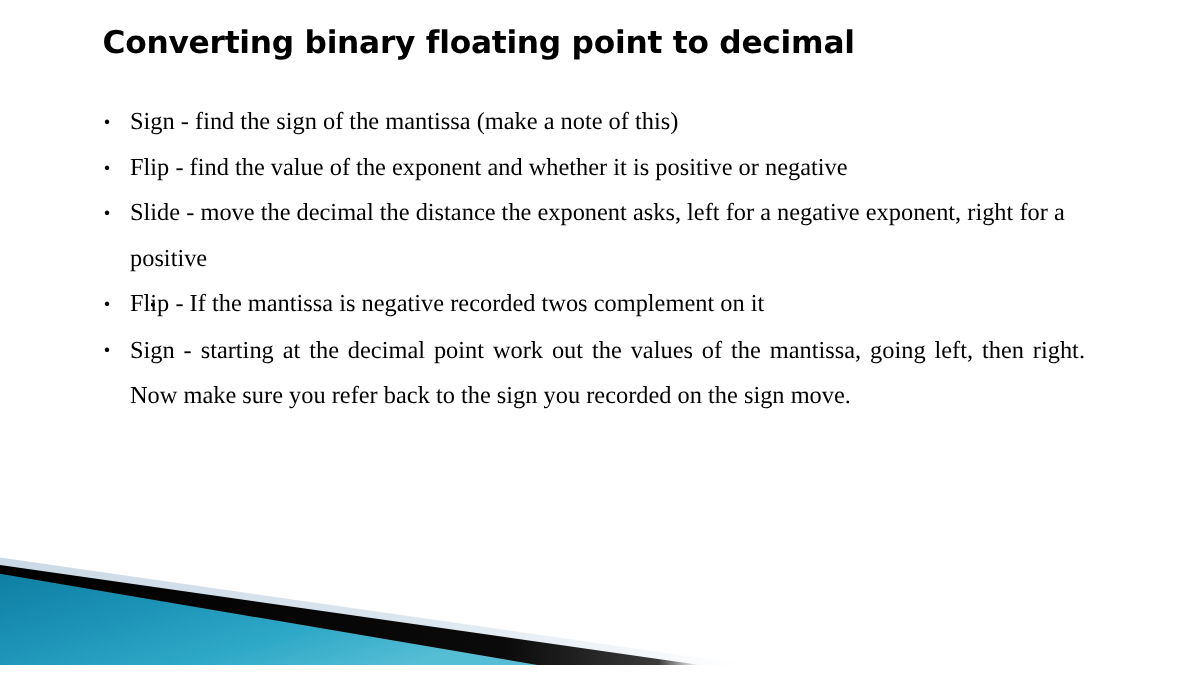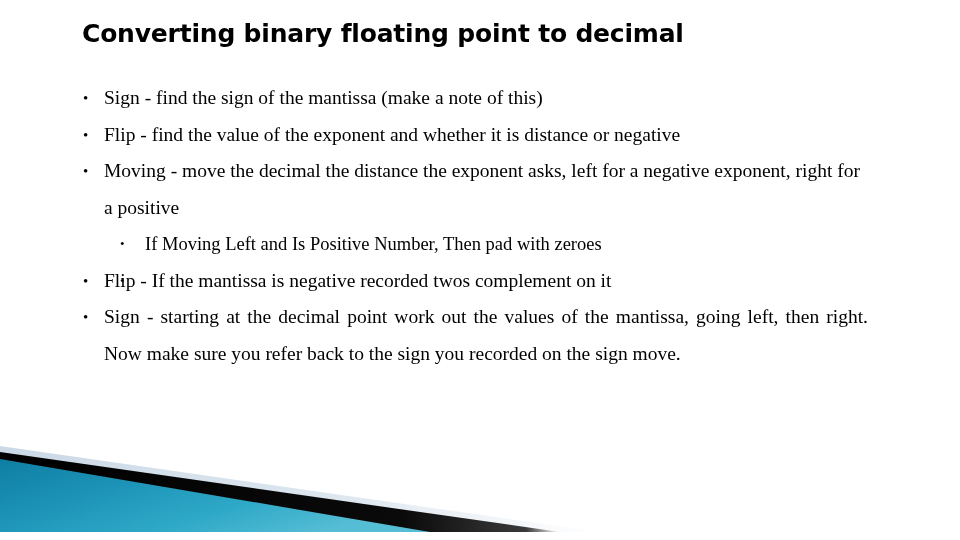--- a/index.html
+++ b/index.html
@@ -105,31 +105,30 @@
 
   <div class="body-area">
 
     <div class="bullet-row">
       <span class="marker">•</span>
       <span class="kw">Sign</span><span> - find the sign of the mantissa (make a note of this)</span>
     </div>
 
     <div class="bullet-row">
       <span class="marker">•</span>
-      <span class="kw">Flip</span><span> - find the value of the exponent and whether it is distance or negative</span>
+      <span class="kw">Flip</span><span> - find the value of the exponent and whether it is positive or negative</span>
     </div>
 
     <div class="bullet-row">
       <span class="marker">•</span>
-      <span class="kw">Moving</span><span> - move the decimal the distance the exponent asks, left for a negative exponent, right for a positive</span>
+      <span class="kw">Slide</span><span> - move the decimal the distance the exponent asks, left for a negative exponent, right for a positive</span>
     </div>
 
     <div class="bullet-row sub">
       <span class="marker">•</span>
-      <span>If Moving Left and Is Positive Number, Then pad with zeroes</span>
     </div>
 
     <div class="bullet-row sub">
       <span class="marker">•</span>
     </div>
 
     <div class="bullet-row">
       <span class="marker">•</span>
       <span class="kw">Flip</span><span> - If the mantissa is negative recorded twos complement on it</span>
     </div>

